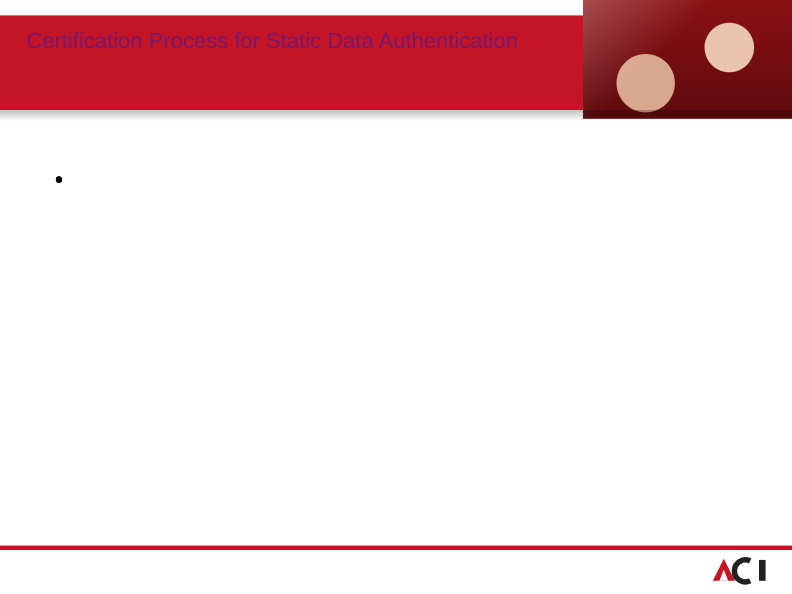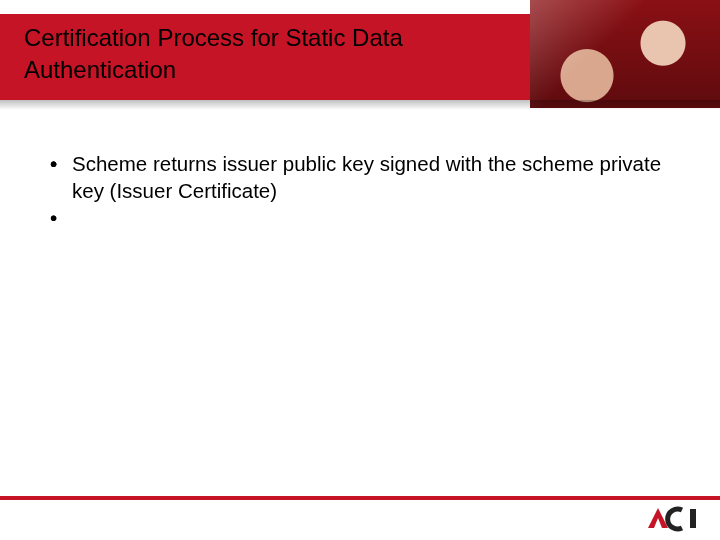--- a/index.html
+++ b/index.html
@@ -10,21 +10,21 @@
     position: absolute; top: 0; right: 0; width: 190px; height: 108px;
     background:
       linear-gradient(135deg, rgba(255,255,255,0.25) 0%, rgba(255,255,255,0) 40%),
       radial-gradient(circle at 70% 40%, #e9c5b0 0 22px, rgba(233,197,176,0) 23px),
       radial-gradient(circle at 30% 70%, #d9a78e 0 26px, rgba(217,167,142,0) 27px),
       linear-gradient(180deg, #8a1014 0%, #5e0b0e 100%);
   }
   .header-shadow { position: absolute; top: 100px; left: 0; width: 720px; height: 10px; background: linear-gradient(180deg, rgba(0,0,0,0.25), rgba(0,0,0,0)); }
   .title {
     position: absolute; top: 22px; left: 24px; width: 500px;
-    color: #000000; font-size: 24px; line-height: 32px; font-weight: 400;
+    color: #701a75; font-size: 20px; line-height: 32px; font-weight: 400;
   }
   .content {
     position: absolute; top: 150px; left: 44px; width: 620px;
     color: #000; font-size: 20.5px; line-height: 27px;
   }
   .content ul { list-style: none; }
   .content li { position: relative; padding-left: 28px; margin: 0; }
   .content li .dot { position: absolute; left: 6px; top: 0; }
   .footer-line { position: absolute; left: 0; bottom: 40px; width: 720px; height: 4px; background: #c41425; }
   .logo { position: absolute; right: 20px; bottom: 8px; width: 54px; height: 26px; }
@@ -44,21 +44,20 @@
   <div class="content">
     <ul>
       <li>
         <span class="dot">•</span>
       </li>
       <li>
         <span class="dot">•</span>
       </li>
       <li>
         <span class="dot">•</span>
-        <span>Scheme returns issuer public key signed with the scheme private key (Issuer Certificate)</span>
       </li>
       <li>
         <span class="dot">•</span>
       </li>
       <li>
         <span class="dot">•</span>
       </li>
     </ul>
   </div>
 

